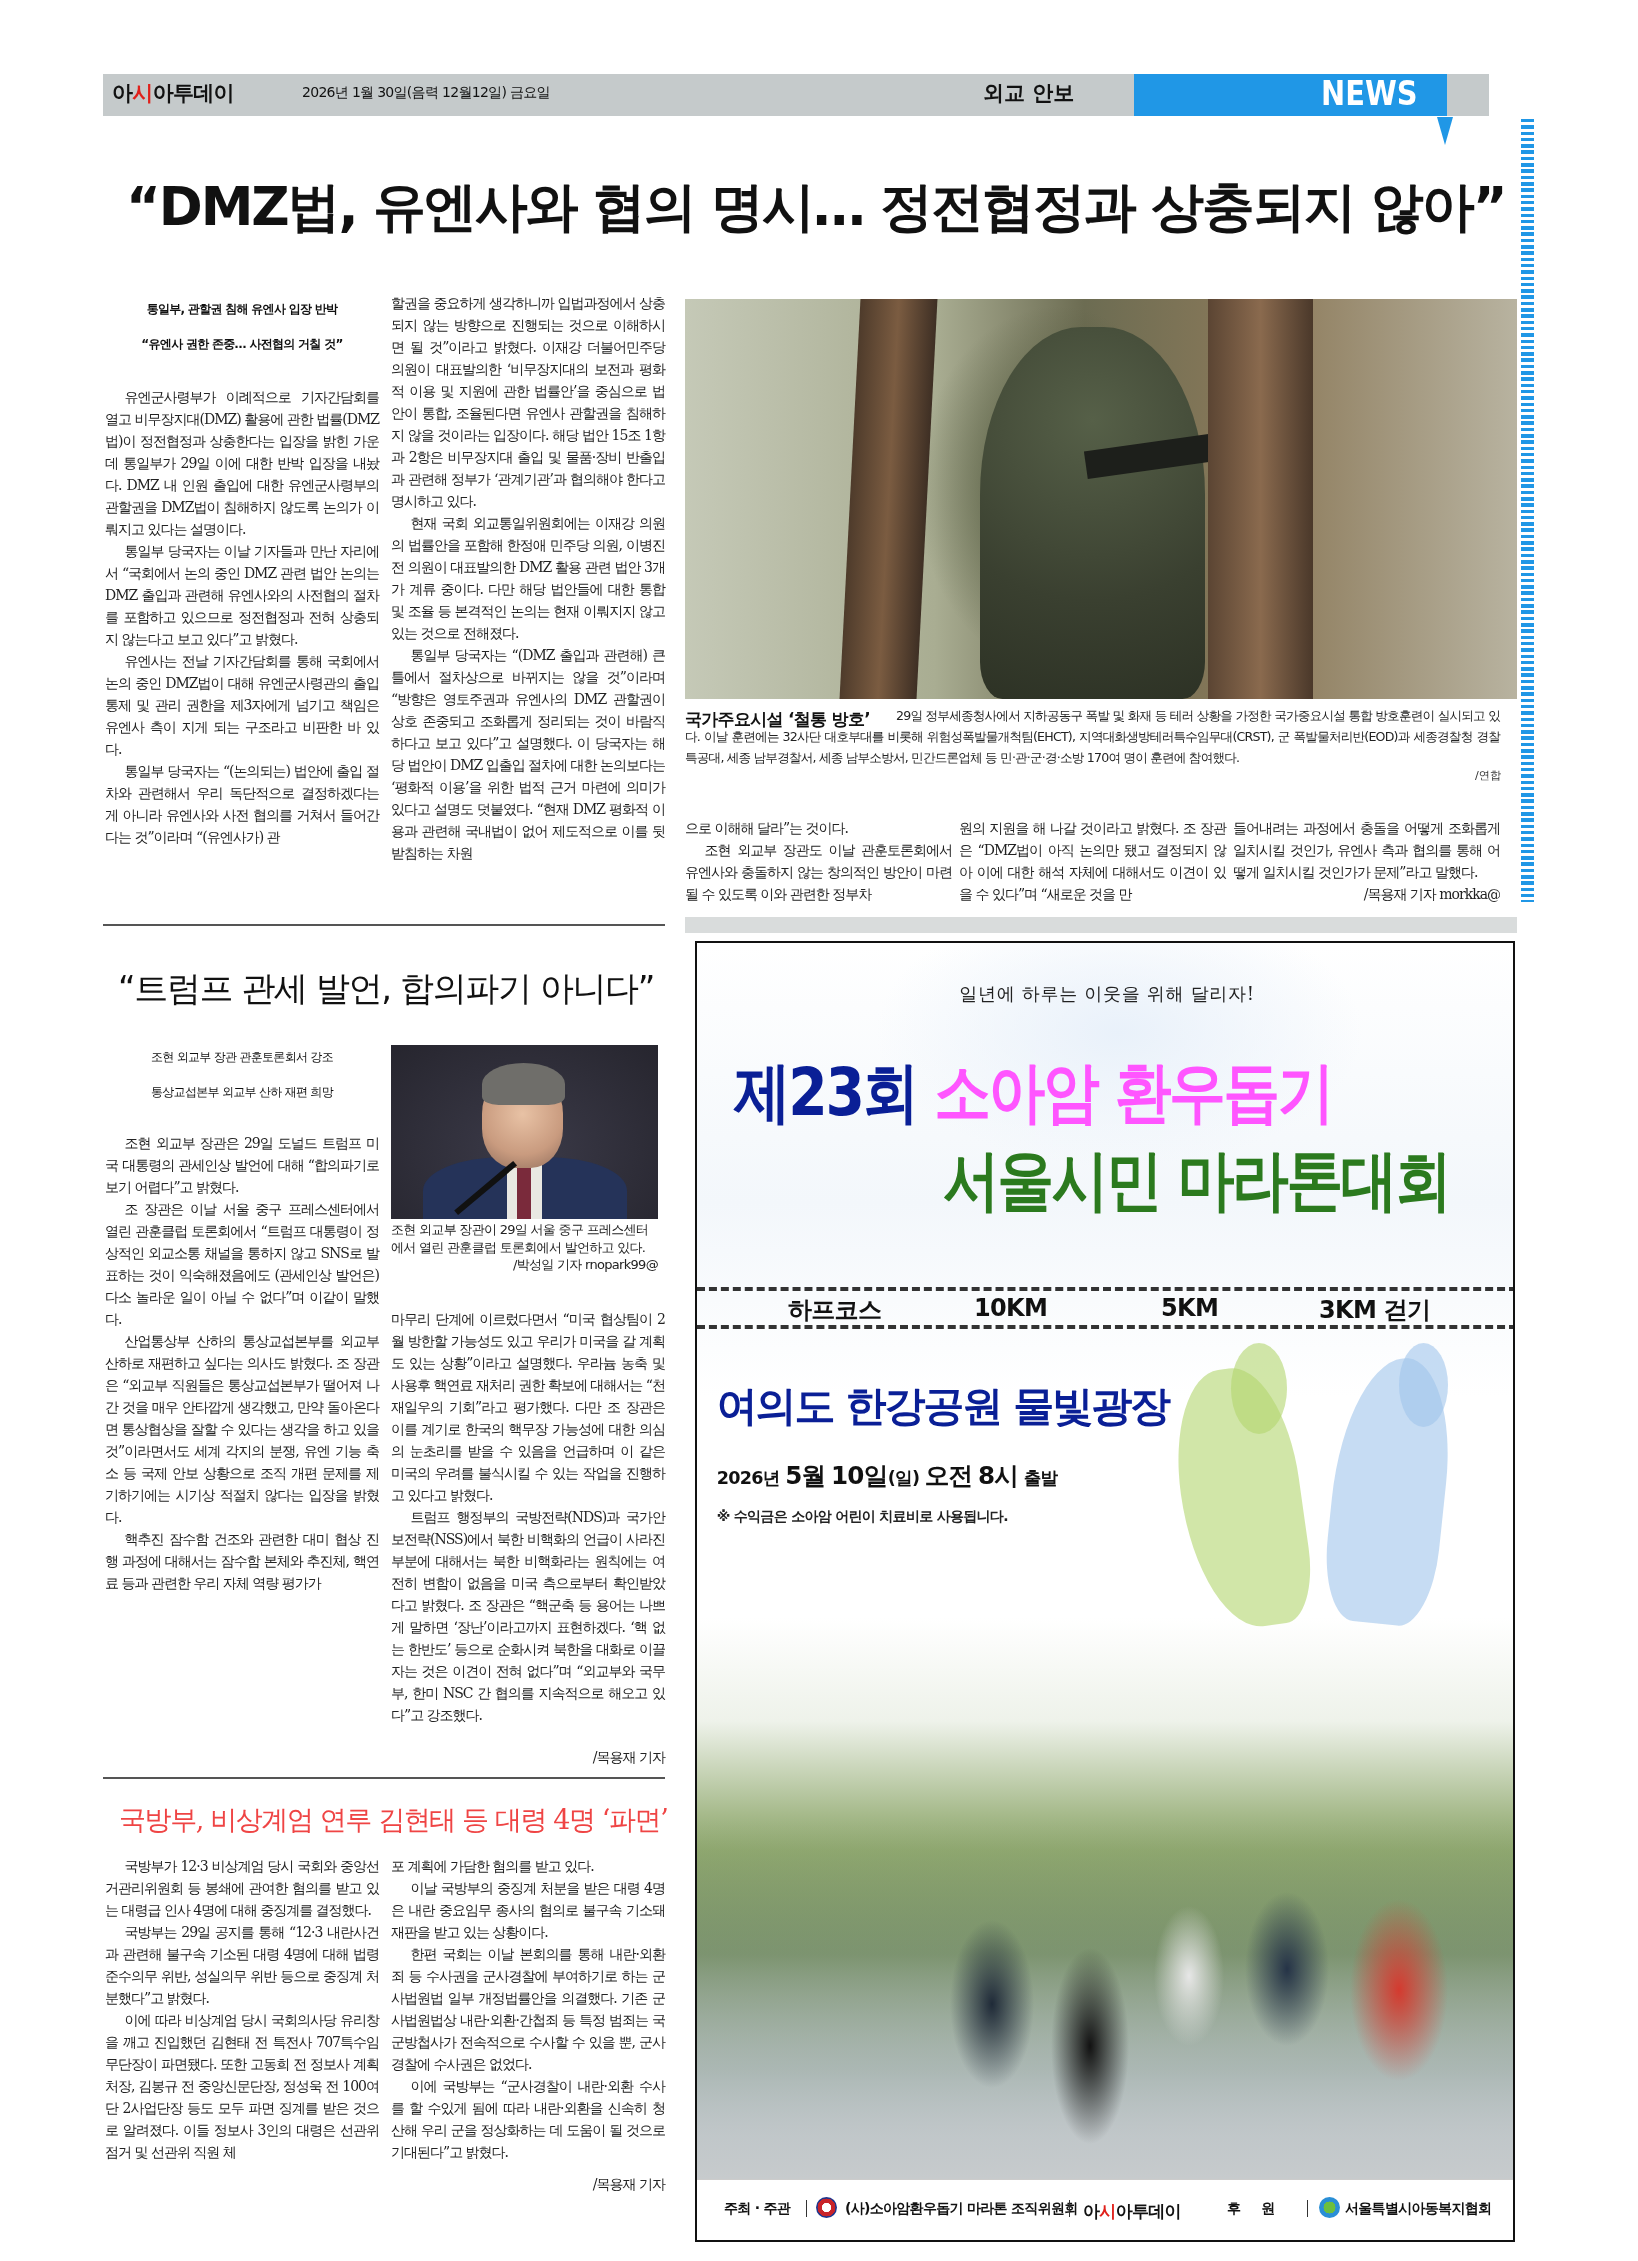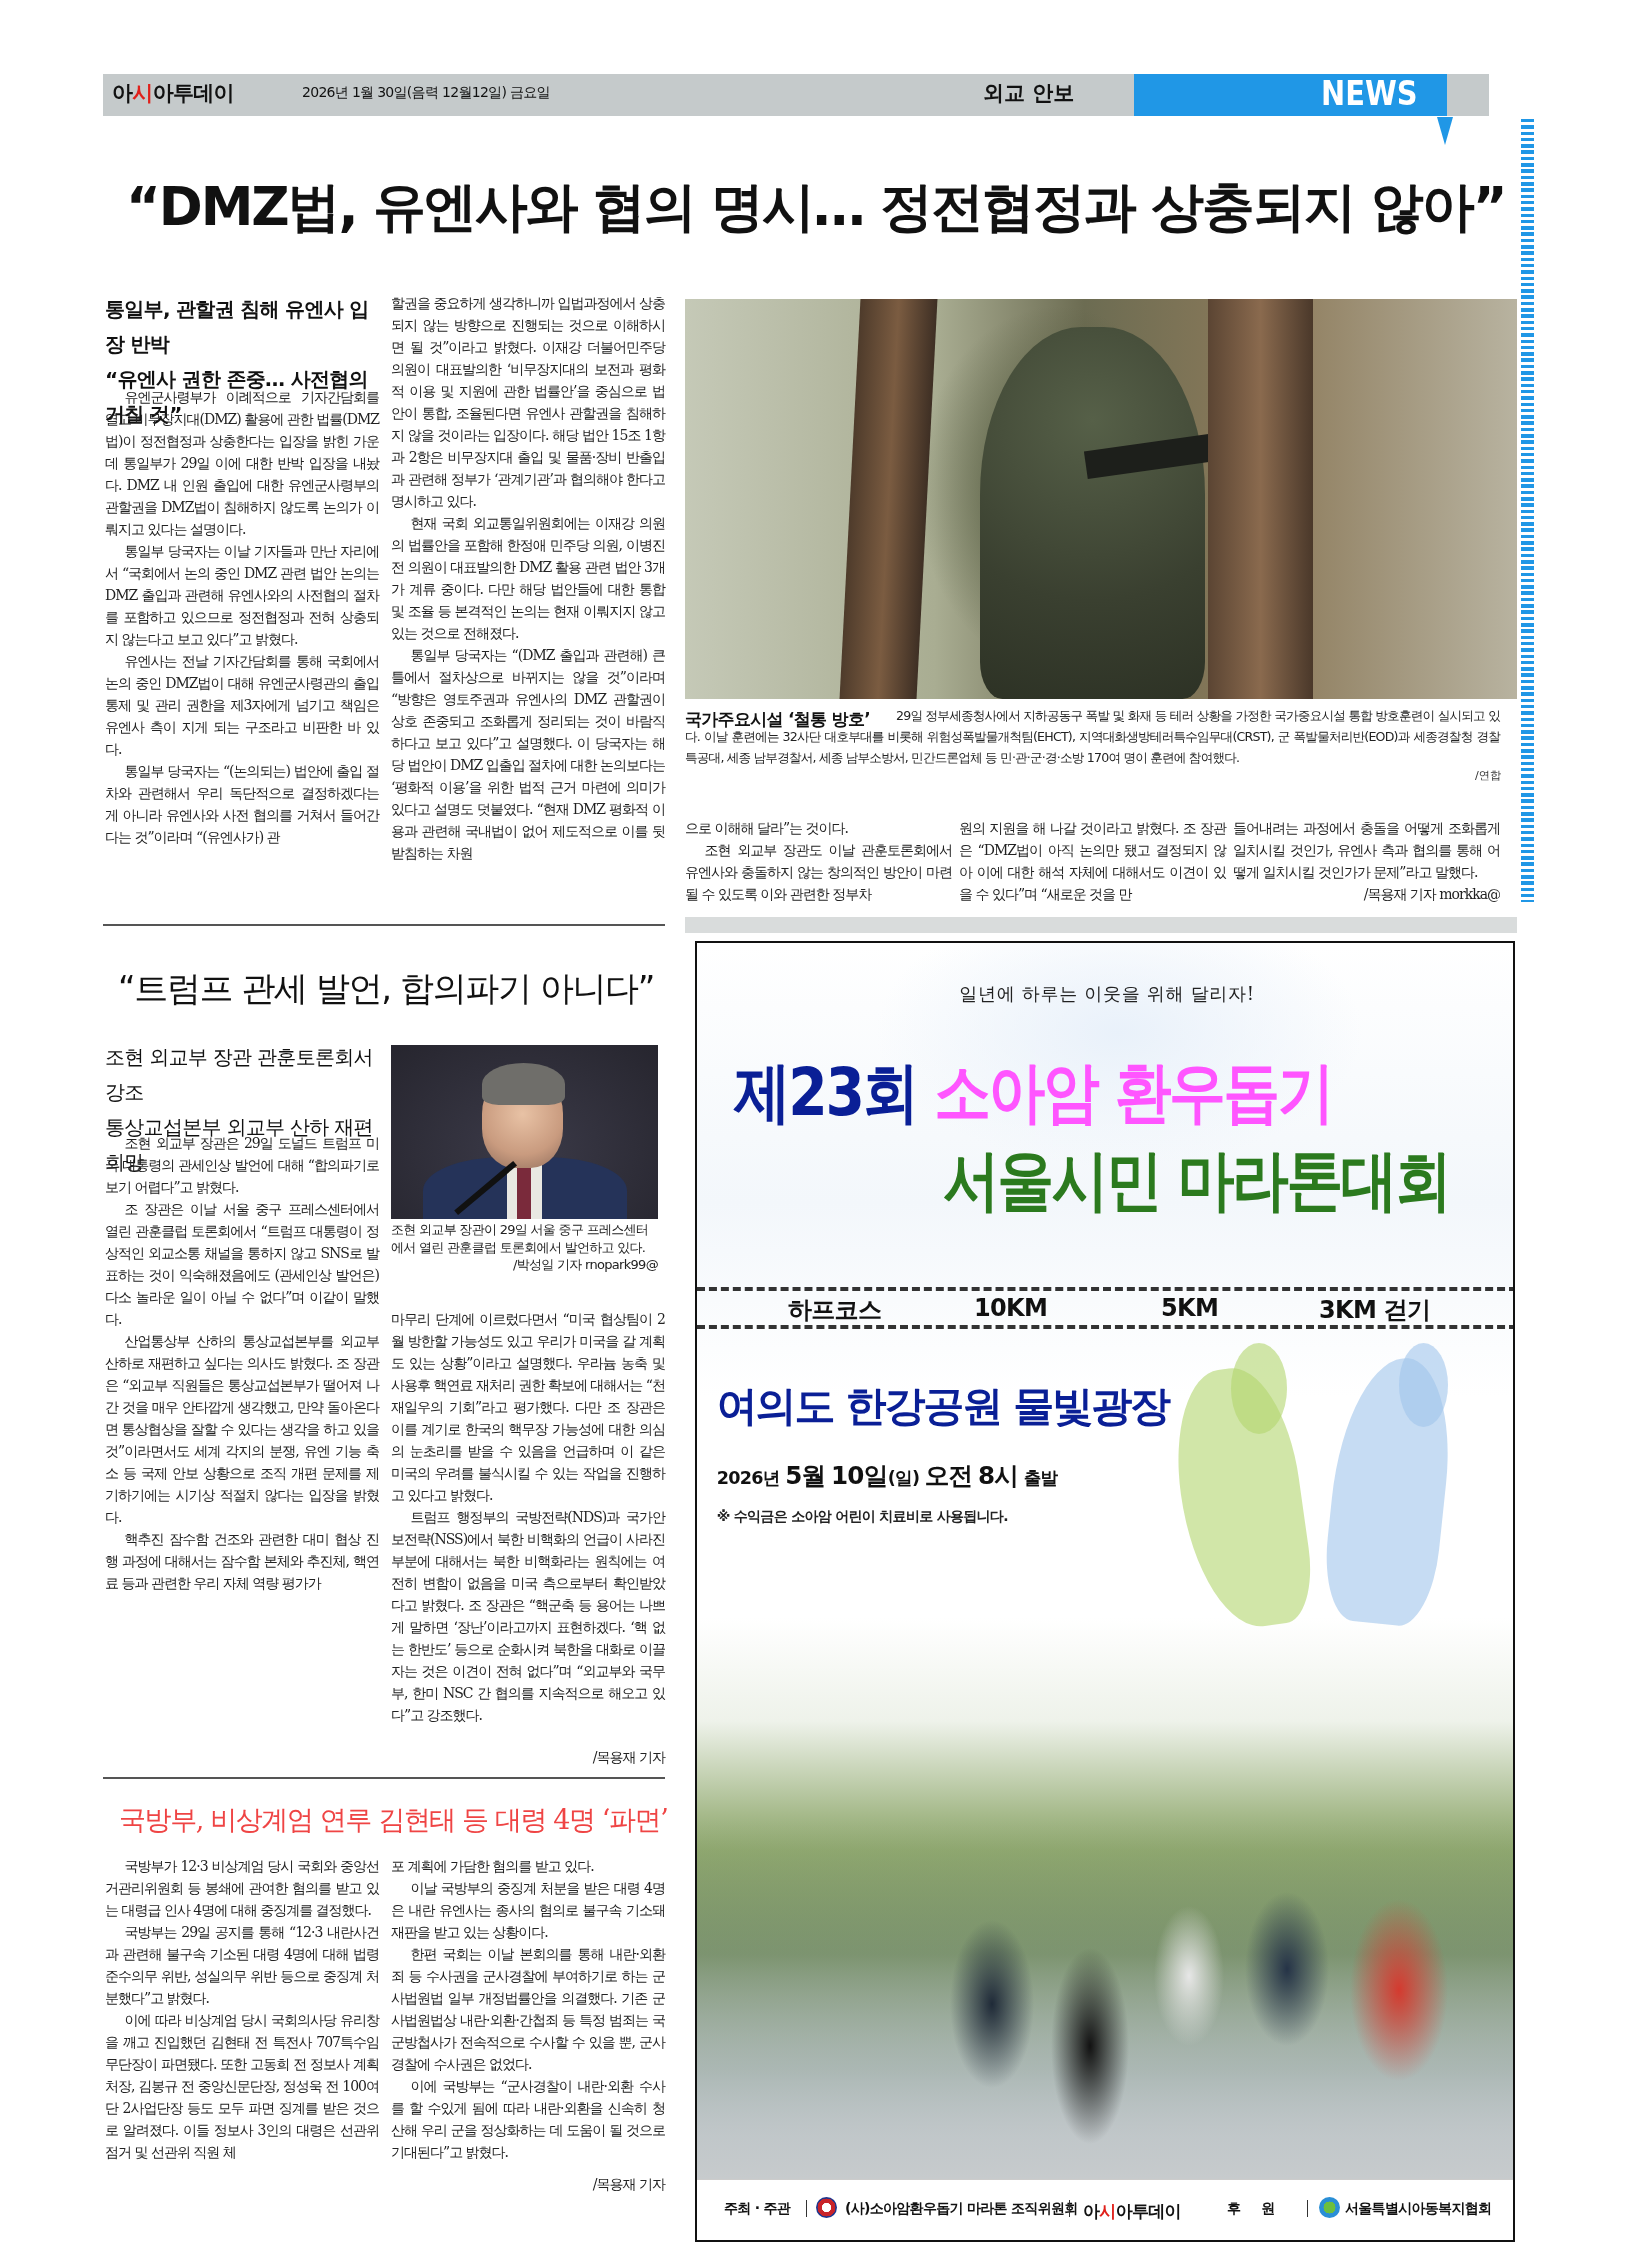--- a/index.html
+++ b/index.html
@@ -15,21 +15,21 @@
   .hdr-news { left: 1134px; top: 74px; width: 313px; height: 42px; background: #2097e6; }
   .hdr-news-label { left: 1321px; top: 73px; font-family: "DejaVu Sans", sans-serif; font-weight: bold; font-size: 34px; color: #fff; transform: scaleX(0.85); transform-origin: left; }
   .hdr-news-tail { left: 1437px; top: 117px; width: 0; height: 0; border-left: 8.4px solid transparent; border-right: 8.4px solid transparent; border-top: 28px solid #2097e6; }
   .hdr-page { left: 1447px; top: 74px; width: 42px; height: 42px; background: #c5cacb; }
   .hdr-page-num { left: 1503px; top: 77px; font-family: "DejaVu Sans", sans-serif; font-weight: bold; font-size: 28px; color: #fff; }
   .side-rule { left: 1521px; top: 119px; width: 12.6px; height: 783px; background: repeating-linear-gradient(to bottom, #2097e6 0 3.5px, #ffffff 3.5px 6.3px); }
 
   
   .headline1 { left: 126px; top: 172px; width: 1335px; font-family: "DejaVu Sans", sans-serif; font-size: 53px; font-weight: bold; letter-spacing: -2.1px; color: #111; white-space: nowrap; }
 
-  .subhead { font-family: "DejaVu Sans", sans-serif; font-weight: bold; font-size: 20px; letter-spacing: -0.7px; line-height: 35px; color: #111; }
+  .subhead { font-family: "DejaVu Sans", sans-serif; font-weight: bold; font-size: 12px; letter-spacing: -0.7px; line-height: 35px; color: #111; text-align: center; }
   .col { font-size: 14px; line-height: 22px; letter-spacing: -1px; text-align: justify; color: #222; }
   .col p { text-indent: 1.4em; }
   .col p.noind { text-indent: 0; }
   .byline { text-align: right; }
 
   .rule { background: #555; height: 2.1px; }
   .grey-rule { background: #d9dcdc; height: 15.5px; }
 
   
   .photo1 { left: 685px; top: 299px; width: 832px; height: 400px; overflow: hidden;
@@ -186,21 +186,21 @@
 
 <div class="abs" style="left:119px; top:1802px; width:555px; font-family:'DejaVu Serif',serif; font-size:27px; letter-spacing:-1.4px; color:#ef4444; white-space:nowrap;">국방부, 비상계엄 연루 김현태 등 대령 4명 ‘파면’</div>
 
 <div class="abs col" style="left:105px; top:1855px; width:274px;">
   <p>국방부가 12·3 비상계엄 당시 국회와 중앙선거관리위원회 등 봉쇄에 관여한 혐의를 받고 있는 대령급 인사 4명에 대해 중징계를 결정했다.</p>
   <p>국방부는 29일 공지를 통해 “12·3 내란사건과 관련해 불구속 기소된 대령 4명에 대해 법령준수의무 위반, 성실의무 위반 등으로 중징계 처분했다”고 밝혔다.</p>
   <p>이에 따라 비상계엄 당시 국회의사당 유리창을 깨고 진입했던 김현태 전 특전사 707특수임무단장이 파면됐다. 또한 고동희 전 정보사 계획처장, 김봉규 전 중앙신문단장, 정성욱 전 100여단 2사업단장 등도 모두 파면 징계를 받은 것으로 알려졌다. 이들 정보사 3인의 대령은 선관위 점거 및 선관위 직원 체</p>
 </div>
 <div class="abs col" style="left:391px; top:1855px; width:274px;">
   <p class="noind">포 계획에 가담한 혐의를 받고 있다.</p>
-  <p>이날 국방부의 중징계 처분을 받은 대령 4명은 내란 유엔사는 종사의 혐의로 불구속 기소돼 재판을 받고 있는 상황이다.</p>
+  <p>이날 국방부의 중징계 처분을 받은 대령 4명은 내란 중요임무 종사의 혐의로 불구속 기소돼 재판을 받고 있는 상황이다.</p>
   <p>한편 국회는 이날 본회의를 통해 내란·외환죄 등 수사권을 군사경찰에 부여하기로 하는 군사법원법 일부 개정법률안을 의결했다. 기존 군사법원법상 내란·외환·간첩죄 등 특정 범죄는 국군방첩사가 전속적으로 수사할 수 있을 뿐, 군사경찰에 수사권은 없었다.</p>
   <p>이에 국방부는 “군사경찰이 내란·외환 수사를 할 수있게 됨에 따라 내란·외환을 신속히 청산해 우리 군을 정상화하는 데 도움이 될 것으로 기대된다”고 밝혔다.</p>
 </div>
 <div class="abs col byline" style="left:391px; top:2173px; width:274px;">/목용재 기자</div>
 
 <div class="abs ad">
   <div class="abs ad-glow"></div>
   <div class="abs ad-slogan">일년에 하루는 이웃을 위해 달리자!</div>
   <div class="abs ad-title1"><span class="navy">제23회</span> <span class="pink">소아암 환우돕기</span></div>
   <div class="abs ad-title2">서울시민 마라톤대회</div>

